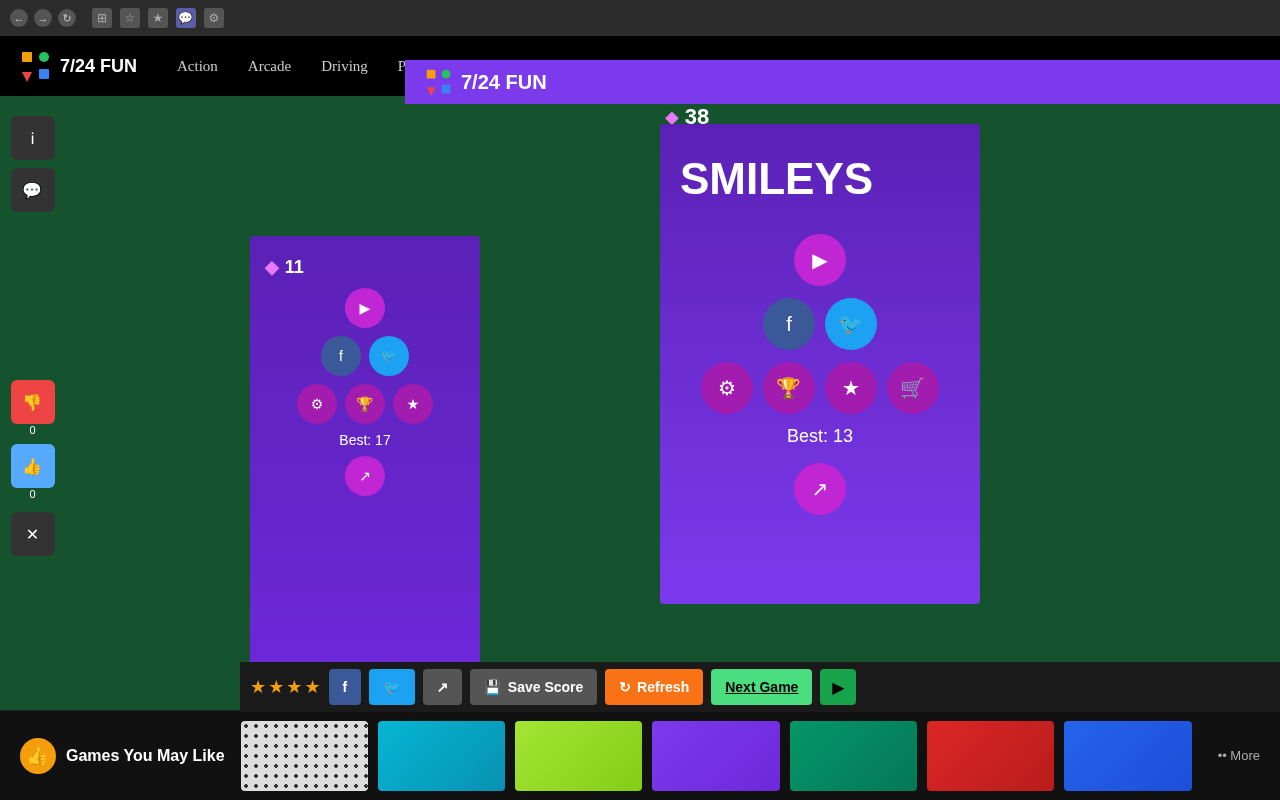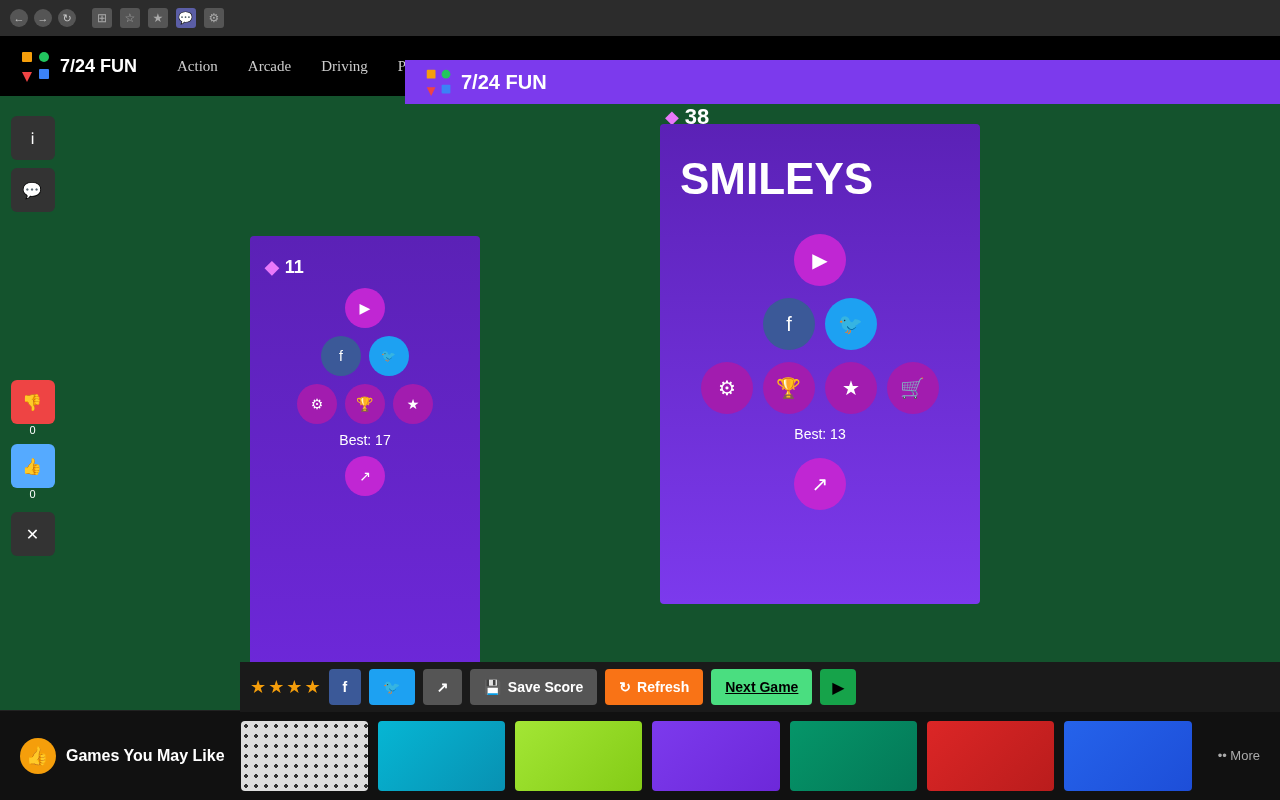--- a/index.html
+++ b/index.html
@@ -85,21 +85,21 @@
     .ctrl-btn.play { background: #c026d3; }
     .ctrl-btn.fb { background: #3b5998; }
     .ctrl-btn.tw { background: #1da1f2; }
     .ctrl-btn.settings { background: #a21caf; }
     .ctrl-btn.leaderboard { background: #a21caf; }
     .ctrl-btn.star { background: #a21caf; }
     .ctrl-btn.cart { background: #a21caf; }
     .ctrl-btn.share { background: #c026d3; }
 
     .btn-row { display: flex; align-items: center; justify-content: center; gap: 10px; margin-bottom: 12px; }
-    .best-score { color: white; font-size: 14px; text-align: center; margin: 10px 0 16px; }
+    .best-score { color: white; font-size: 18px; text-align: center; margin: 10px 0 16px; }
 
     
     .btn-row-sm { display: flex; align-items: center; justify-content: center; gap: 8px; margin-bottom: 8px; }
     .ctrl-btn-sm {
       width: 40px; height: 40px; border-radius: 50%; display: flex; align-items: center; justify-content: center; cursor: pointer; color: white; font-size: 14px;
     }
     .ctrl-btn-sm.play { background: #c026d3; }
     .ctrl-btn-sm.fb { background: #3b5998; }
     .ctrl-btn-sm.tw { background: #1da1f2; }
     .ctrl-btn-sm.settings { background: #a21caf; }

